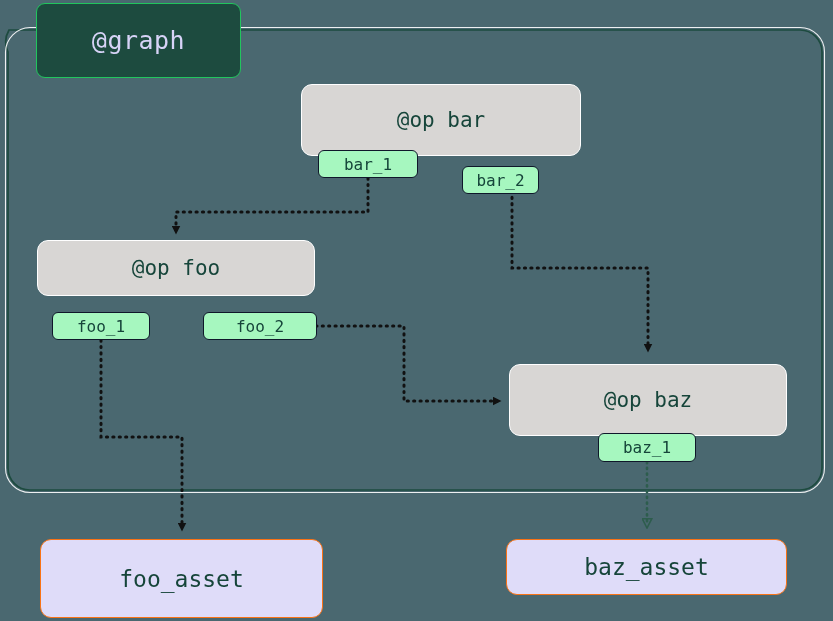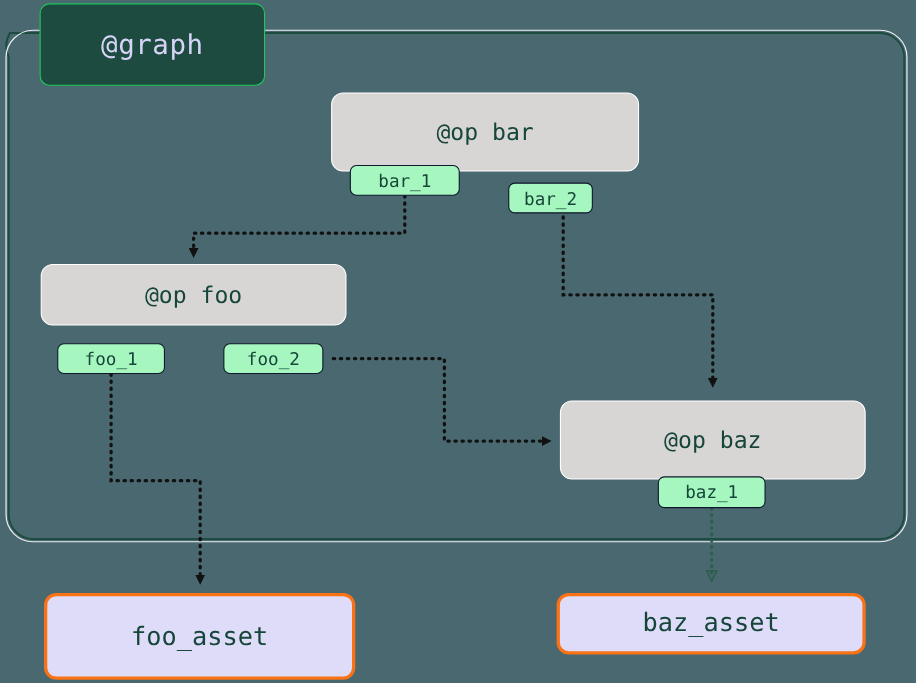--- a/index.html
+++ b/index.html
@@ -46,21 +46,21 @@
   .op-node {
     background: #d8d6d4;
     border: 1px solid #ffffff;
     border-radius: 11px;
     color: #16453a;
     font-size: 21px;
     z-index: 4;
   }
   .asset-node {
     background: #dfdcf9;
-    border: 3px solid #f97316;
+    border: 1px solid #f97316;
     border-radius: 11px;
     color: #16453a;
     font-size: 23px;
     z-index: 4;
   }
   .port {
     position: absolute;
     box-sizing: border-box;
     background: #a6f7bf;
     border: 1px solid #0f172a;
@@ -119,21 +119,21 @@
   <div class="port" style="left:462px; top:166px; width:77px; height:28px;">
     <span>bar_2</span>
   </div>
 
   <div class="node op-node" style="left:37px; top:240px; width:278px; height:56px;">
     <span>@op foo</span>
   </div>
   <div class="port" style="left:52px; top:312px; width:98px; height:28px;justify-content:center;">
     <span>foo_1</span>
   </div>
-  <div class="port" style="left:203px; top:312px; width:91px; height:28px;">
+  <div class="port" style="left:203px; top:312px; width:114px; height:28px;">
     <span>foo_2</span>
   </div>
 
   <div class="node op-node" style="left:509px; top:364px; width:278px; height:72px;">
     <span>@op baz</span>
   </div>
   <div class="port" style="left:598px; top:433px; width:98px; height:29px;">
     <span>baz_1</span>
   </div>
 

